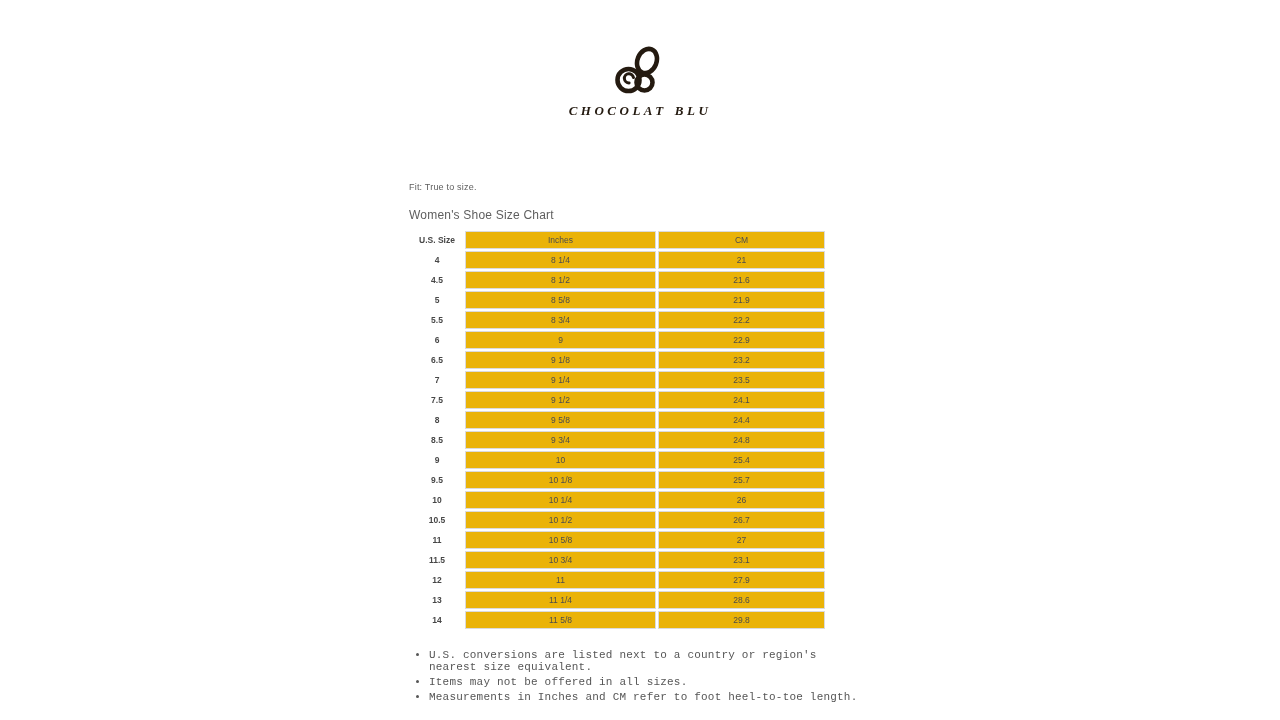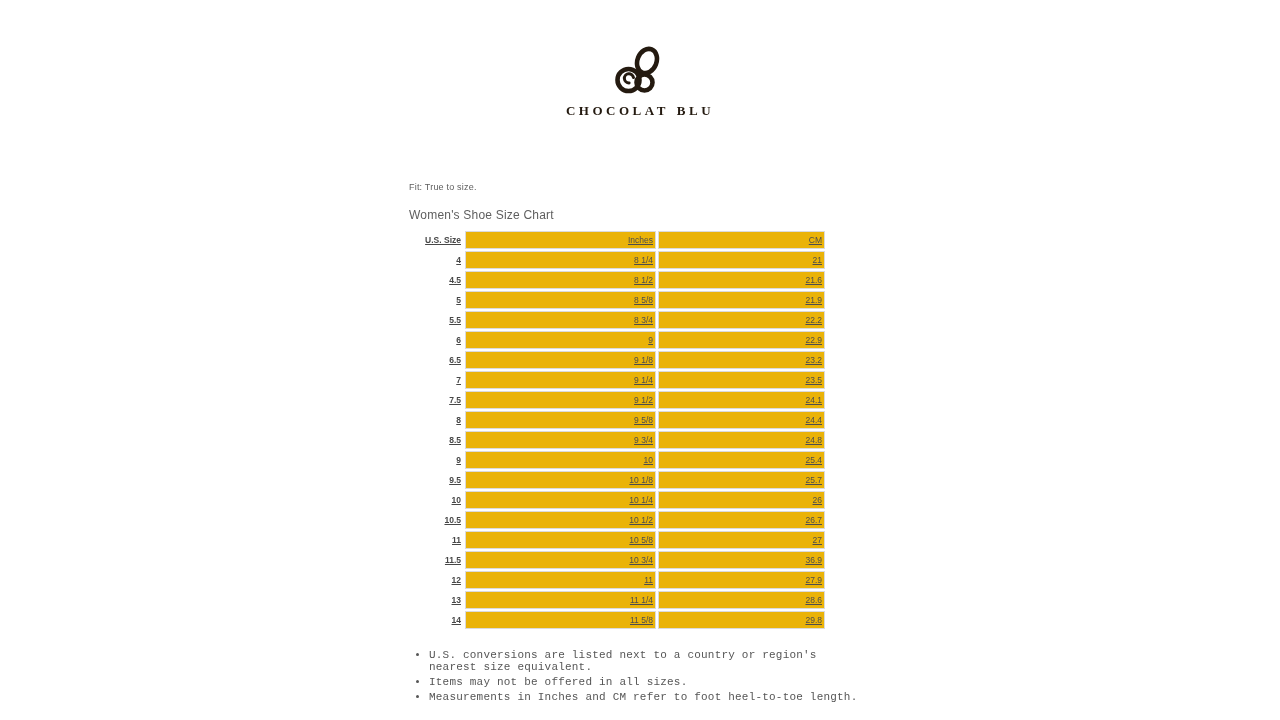--- a/index.html
+++ b/index.html
@@ -25,20 +25,21 @@
   .wordmark {
     margin-top: 4px;
     font-family: "Liberation Serif", serif;
     font-variant: small-caps;
     text-transform: lowercase;
     font-weight: 700;
     font-size: 18px;
     letter-spacing: 3.5px;
     color: #241a10;
     line-height: 1;
+    font-style: italic;
   }
   
   .fit-note {
     margin-top: 64px;
     font-size: 9px;
     letter-spacing: 0.2px;
     color: #5e5e5e;
   }
   .chart-title {
     margin-top: 16px;
@@ -52,25 +53,24 @@
     border-collapse: separate;
     border-spacing: 2px;
     font-size: 8.5px;
     color: #4d4d4d;
     table-layout: fixed;
   }
   table.size-chart th,
   table.size-chart td {
     height: 18px;
     padding: 0 2px;
-    text-align: right;
+    text-align: center;
     vertical-align: middle;
     font-weight: 400;
     white-space: nowrap;
-    text-decoration: underline;
   }
   table.size-chart th.us-col {
     width: 52px;
     font-weight: 700;
     color: #474747;
     border: none;
   }
   table.size-chart td {
     border: 1px solid #dbdbdb;
     background: #eab308;
@@ -190,21 +190,21 @@
           <td class="col-cm">26.7</td>
         </tr>
         <tr>
           <th class="us-col">11</th>
           <td class="col-inches">10 5/8</td>
           <td class="col-cm">27</td>
         </tr>
         <tr>
           <th class="us-col">11.5</th>
           <td class="col-inches">10 3/4</td>
-          <td class="col-cm">36.9</td>
+          <td class="col-cm">23.1</td>
         </tr>
         <tr>
           <th class="us-col">12</th>
           <td class="col-inches">11</td>
           <td class="col-cm">27.9</td>
         </tr>
         <tr>
           <th class="us-col">13</th>
           <td class="col-inches">11 1/4</td>
           <td class="col-cm">28.6</td>

